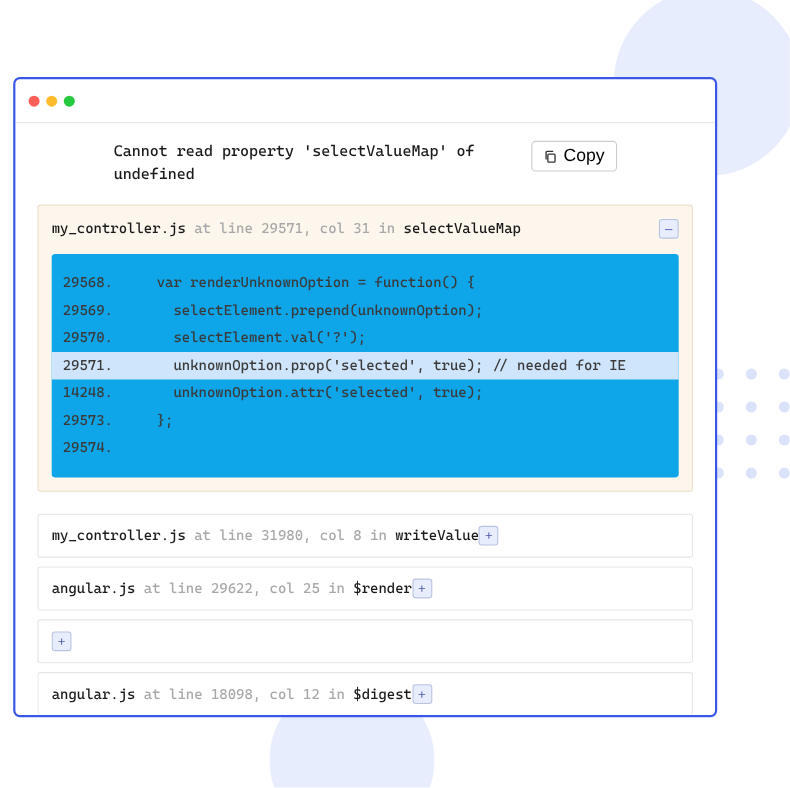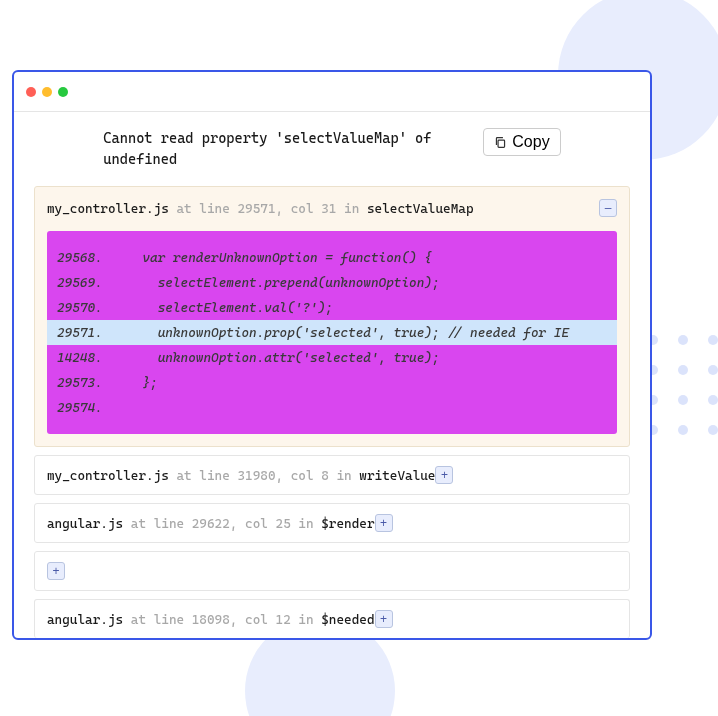--- a/index.html
+++ b/index.html
@@ -71,47 +71,46 @@
     font-family: -apple-system, sans-serif;
     font-size: 16px;
     display: flex; align-items: center; gap: 5px;
     cursor: pointer;
   }
   .frame-expanded {
     background: #fdf6ec;
     border: 1px solid #ece1cc;
     border-radius: 3px;
     padding: 12px;
-    margin-bottom: 8px;
+    margin-bottom: 20px;
   }
   .frame-head {
     display: flex; justify-content: space-between; align-items: center;
     font-size: 13px;
     margin-bottom: 14px;
   }
   .frame-file { color: #1a1a1a; font-weight: 500; }
   .frame-loc { color: #a8a8a8; }
   .frame-fn { color: #1a1a1a; font-weight: 500; }
   .toggle-btn {
     width: 18px; height: 18px;
     border: 1px solid #b8c4e0;
     background: #e8edfd;
     border-radius: 3px;
     font-size: 12px; line-height: 1;
     color: #4a5aa8;
     cursor: pointer;
     display: flex; align-items: center; justify-content: center;
   }
   .code-block {
-    background: #d946ef;
+    background: #0ea5e9;
     border-radius: 3px;
     padding: 14px 0;
     font-size: 13px;
     color: #3a3a3a;
-    font-style: italic;
   }
   .code-line {
     display: flex;
     padding: 5px 10px;
     white-space: pre;
   }
   .code-line.hl { background: #cfe5fb; align-items: flex-end; }
   .line-no { width: 55px; flex-shrink: 0; }
   .frame-collapsed {
     border: 1px solid #e5e5e5;
@@ -192,18 +191,18 @@
           <button class="toggle-btn">+</button>
         </div>
         <div class="frame-collapsed">
           <div><span class="frame-file">angular.js</span><span class="frame-loc"> at line 29622, col 25 in </span><span class="frame-fn">$render</span></div>
           <button class="toggle-btn">+</button>
         </div>
         <div class="frame-collapsed">
           <button class="toggle-btn">+</button>
         </div>
         <div class="frame-collapsed">
-          <div><span class="frame-file">angular.js</span><span class="frame-loc"> at line 18098, col 12 in </span><span class="frame-fn">$needed</span></div>
+          <div><span class="frame-file">angular.js</span><span class="frame-loc"> at line 18098, col 12 in </span><span class="frame-fn">$digest</span></div>
           <button class="toggle-btn">+</button>
         </div>
       </div>
   </div>
 </div>
 
 </body></html>

